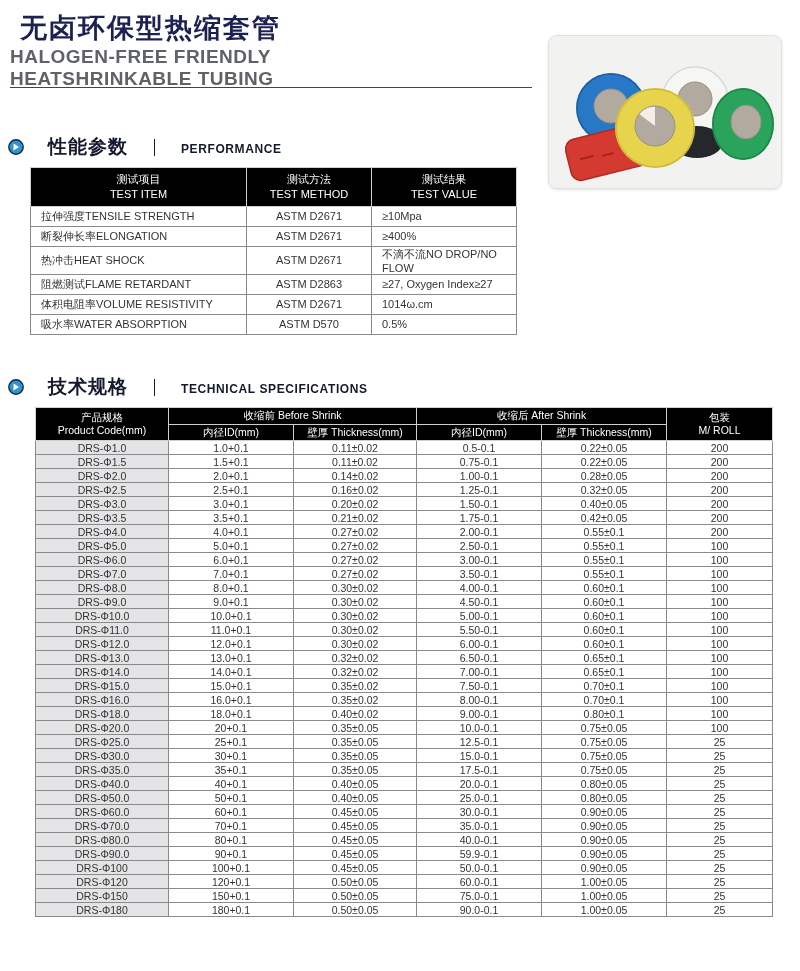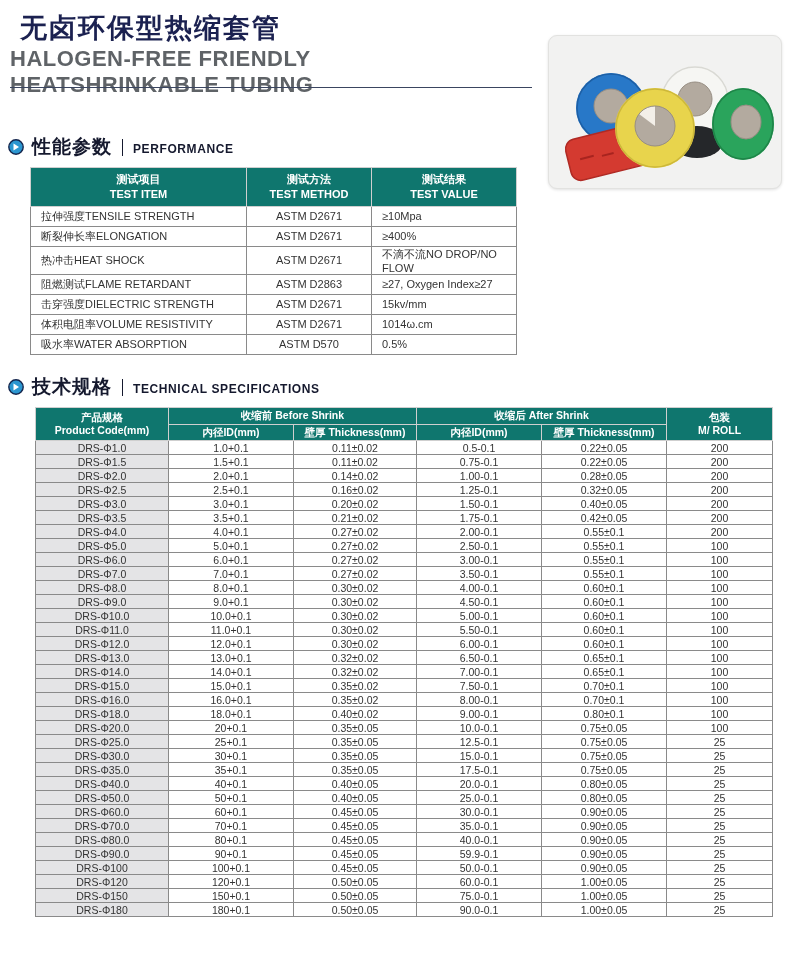--- a/index.html
+++ b/index.html
@@ -8,42 +8,42 @@
     font-family:"Liberation Sans","DejaVu Sans",sans-serif;
     color:#2a2a2a;overflow:hidden;
   }
   
   .page-title{
     position:absolute;left:10px;top:10px;
     font-size:27px;font-weight:bold;color:#1b2150;letter-spacing:2px;margin-left:10px;
   }
   .page-subtitle{
     position:absolute;left:10px;top:46px;
-    font-size:22px;font-weight:bold;color:#5f6367;letter-spacing:0.5px;line-height:1.18;
+    font-size:19px;font-weight:bold;color:#5f6367;letter-spacing:0.5px;line-height:1.18;
   }
   .title-rule{
     position:absolute;left:10px;top:87px;width:522px;height:1px;background:#3a4560;
   }
   
   .product-photo{
     position:absolute;left:548px;top:35px;width:232px;height:152px;
     background:#f2f2f1;border:1px solid #e2e2e0;border-radius:9px;
     box-shadow:0 1px 3px rgba(0,0,0,0.12);
   }
   .product-photo svg{display:block;}
   
-  .section-header{position:absolute;display:flex;align-items:center;gap:8px;}
+  .section-header{position:absolute;display:flex;align-items:center;gap:24px;}
   .section-header .icon{width:16px;height:16px;flex:0 0 auto;}
   .section-title-cn{font-size:19px;font-weight:bold;color:#15192e;letter-spacing:1px;}
   .section-divider{width:1px;height:17px;background:#15192e;margin:0 2px;}
   .section-title-en{font-size:12px;font-weight:bold;color:#15192e;letter-spacing:0.6px;margin-top:4px;}
   
   table{border-collapse:collapse;table-layout:fixed;}
   th{
-    background:#0f766e;color:#ffffff;font-weight:bold;
+    background:#000000;color:#ffffff;font-weight:normal;
     border:1px solid #cfcfcf;
     margin-left:8px;
   }
   td{border:1px solid #8a8a8a;background:#ffffff;}
   
   .perf-table{position:absolute;left:30px;top:167px;width:486px;}
   .perf-table th{font-size:11px;line-height:1.35;padding:4px 2px;}
   .perf-table td{font-size:11px;height:19px;padding:0 0 0 10px;text-align:left;color:#333;}
   .perf-table td.center{text-align:center;padding:0;}
   
@@ -153,25 +153,20 @@
       </tr>
       <tr>
         <td>热冲击HEAT SHOCK</td>
         <td class="center">ASTM D2671</td>
         <td>不滴不流NO DROP/NO FLOW</td>
       </tr>
       <tr>
         <td>阻燃测试FLAME RETARDANT</td>
         <td class="center">ASTM D2863</td>
         <td>≥27, Oxygen Index≥27</td>
-      </tr>
-      <tr>
-        <td>击穿强度DIELECTRIC STRENGTH</td>
-        <td class="center">ASTM D2671</td>
-        <td>15kv/mm</td>
       </tr>
       <tr>
         <td>体积电阻率VOLUME RESISTIVITY</td>
         <td class="center">ASTM D2671</td>
         <td>1014ω.cm</td>
       </tr>
       <tr>
         <td>吸水率WATER ABSORPTION</td>
         <td class="center">ASTM D570</td>
         <td>0.5%</td>

